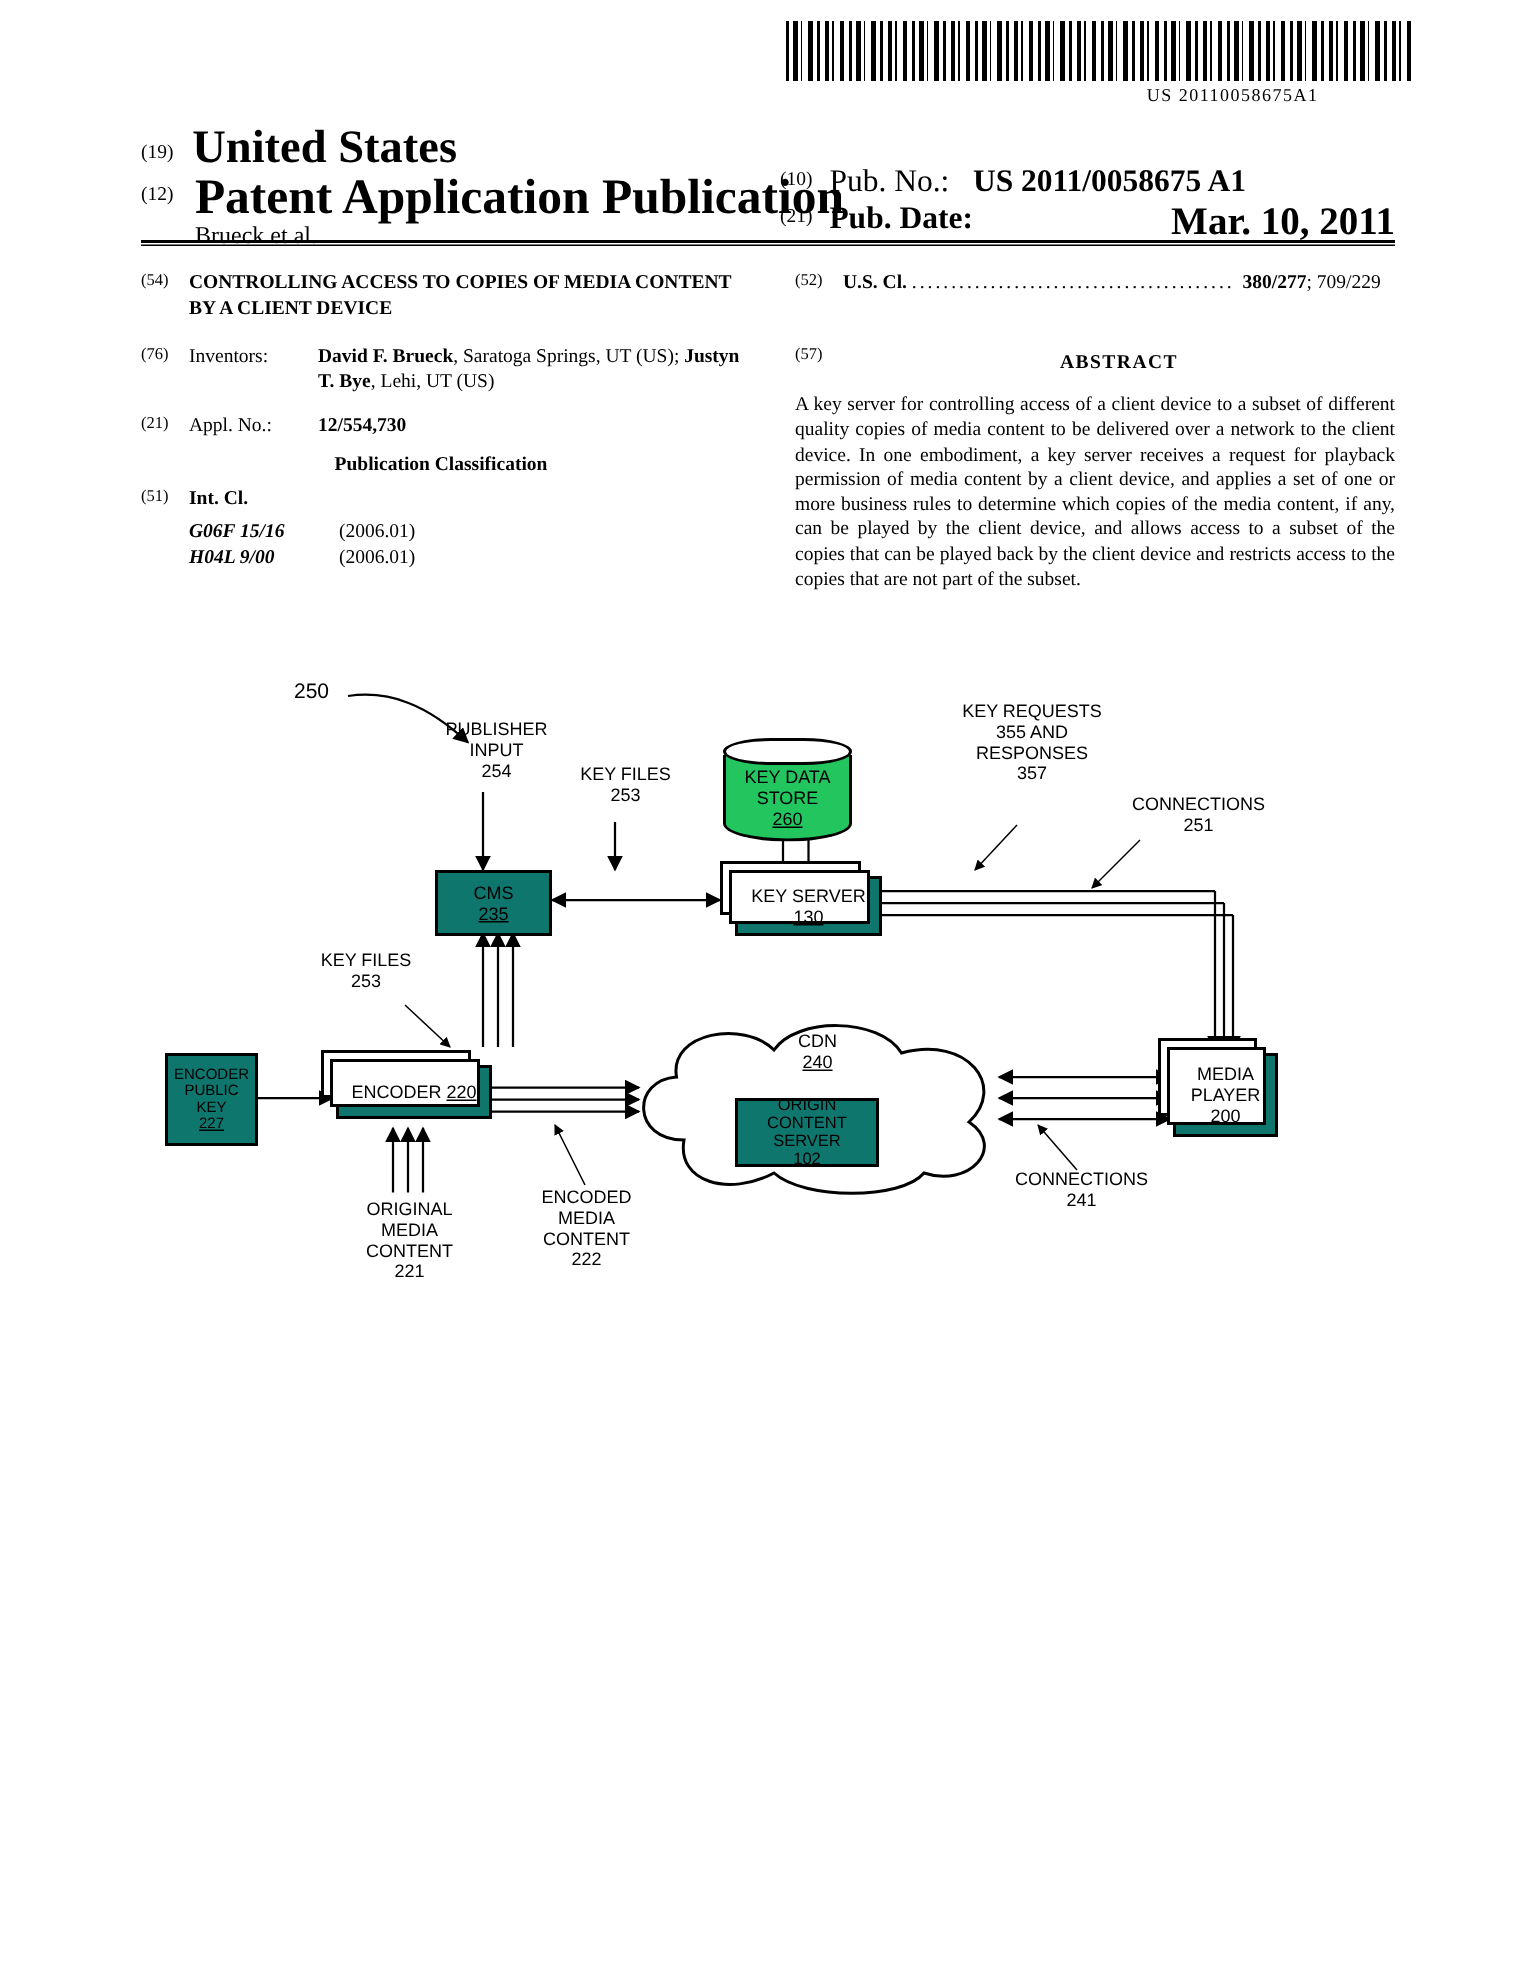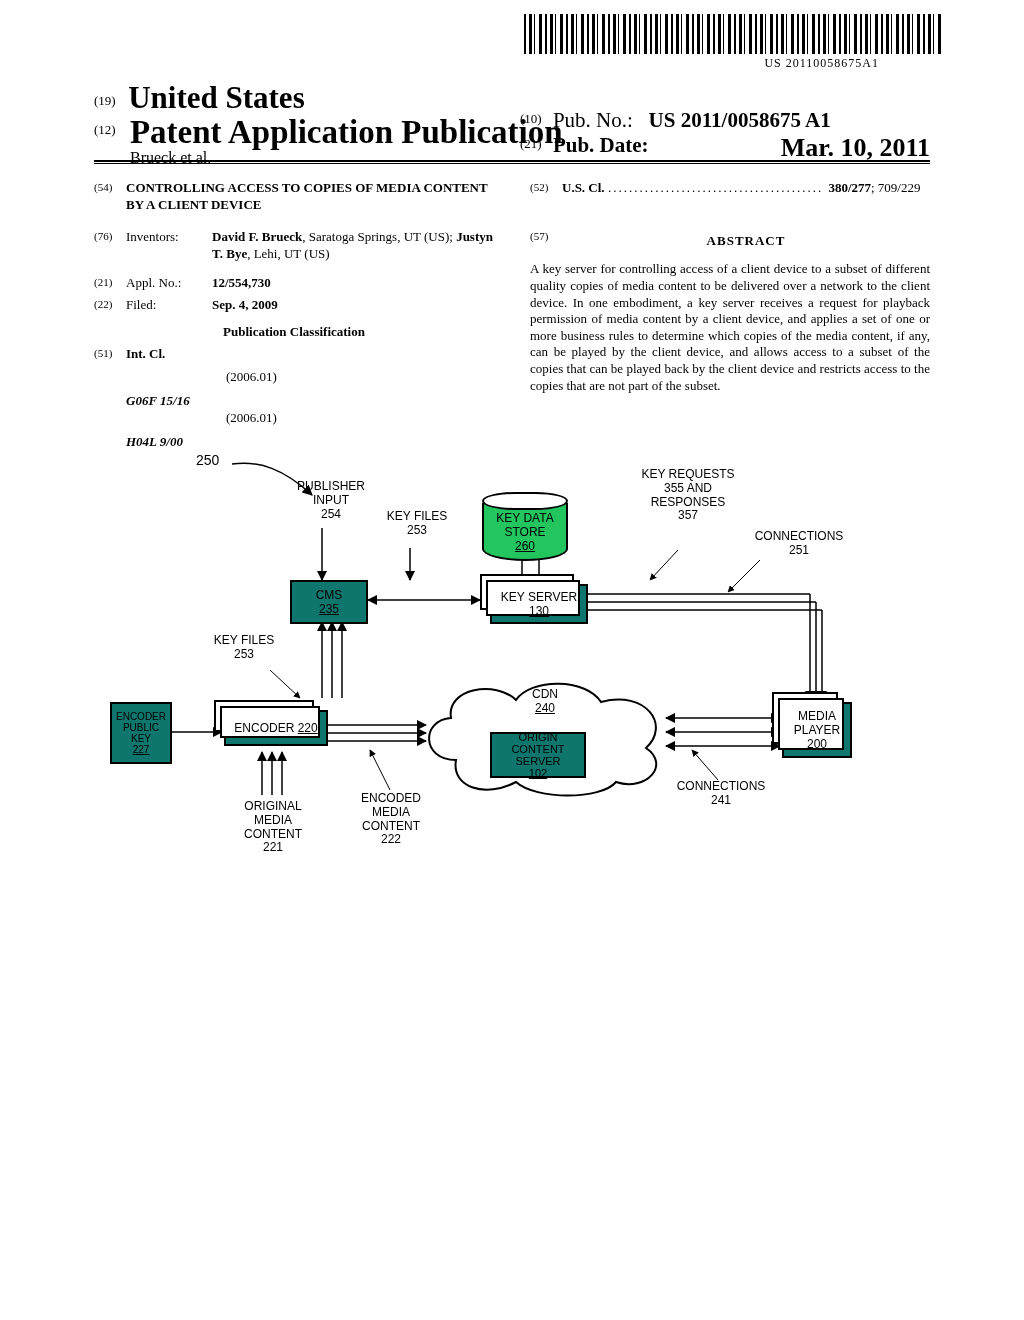--- a/index.html
+++ b/index.html
@@ -27,21 +27,21 @@
   .cols{display:flex;gap:36px;}
   .col{flex:1;min-width:0;}
   .entry{display:flex;margin-bottom:6px;}
   .entry .tag{width:32px;font-size:11px;flex:none;}
   .entry .lab{width:86px;flex:none;}
   .entry .val{flex:1;}
   .entry.title .val{font-weight:bold;text-transform:uppercase;}
   .pubclass{margin:10px 0 6px 0;text-align:center;font-weight:bold;font-size:13px;}
   .intcl-lines{margin-left:32px;}
   .intcl-lines div{display:flex;}
-  .intcl-lines .code{width:100px;font-style:italic;font-weight:bold;margin-top:24px;}
+  .intcl-lines .code{width:100px;font-style:italic;font-weight:bold;}
   .abstract-h{text-align:center;font-weight:bold;margin:4px 0 6px;letter-spacing:1px;}
   .abstract-text{text-align:justify;}
   .dots{letter-spacing:2px;}
   
   .diagram{position:absolute;left:110px;top:450px;width:804px;height:440px;font-family:Arial,Helvetica,sans-serif;font-size:12px;}
   .box{position:absolute;border:2px solid #000;background:#0f766e;text-align:center;display:flex;flex-direction:column;justify-content:center;align-items:center;padding:2px;box-sizing:border-box;font-size:12px;}
   .box u{text-decoration:underline;}
   .stack::before,.stack::after{content:"";position:absolute;border:2px solid #000;background:#fff;z-index:-1;}
   .stack::before{left:-6px;top:-6px;right:6px;bottom:6px;}
   .stack::after{left:-12px;top:-12px;right:12px;bottom:12px;z-index:-2;}
@@ -102,25 +102,20 @@
           <div class="val">
             <b>David F. Brueck</b><span>, Saratoga Springs, UT (US); </span><b>Justyn T. Bye</b><span>, Lehi, UT (US)</span>
           </div>
         </div>
         <div style="height:6px"></div>
         <div class="entry">
           <div class="tag">(21)</div>
           <div class="lab">Appl. No.:</div>
           <div class="val"><b>12/554,730</b></div>
         </div>
-        <div class="entry">
-          <div class="tag">(22)</div>
-          <div class="lab">Filed:</div>
-          <div class="val"><b>Sep. 4, 2009</b></div>
-        </div>
         <div class="pubclass">Publication Classification</div>
         <div class="entry">
           <div class="tag">(51)</div>
           <div class="val"><b>Int. Cl.</b></div>
         </div>
         <div class="intcl-lines">
           <div>
               <span class="code">G06F 15/16</span>
               <span>(2006.01)</span>
             </div>

